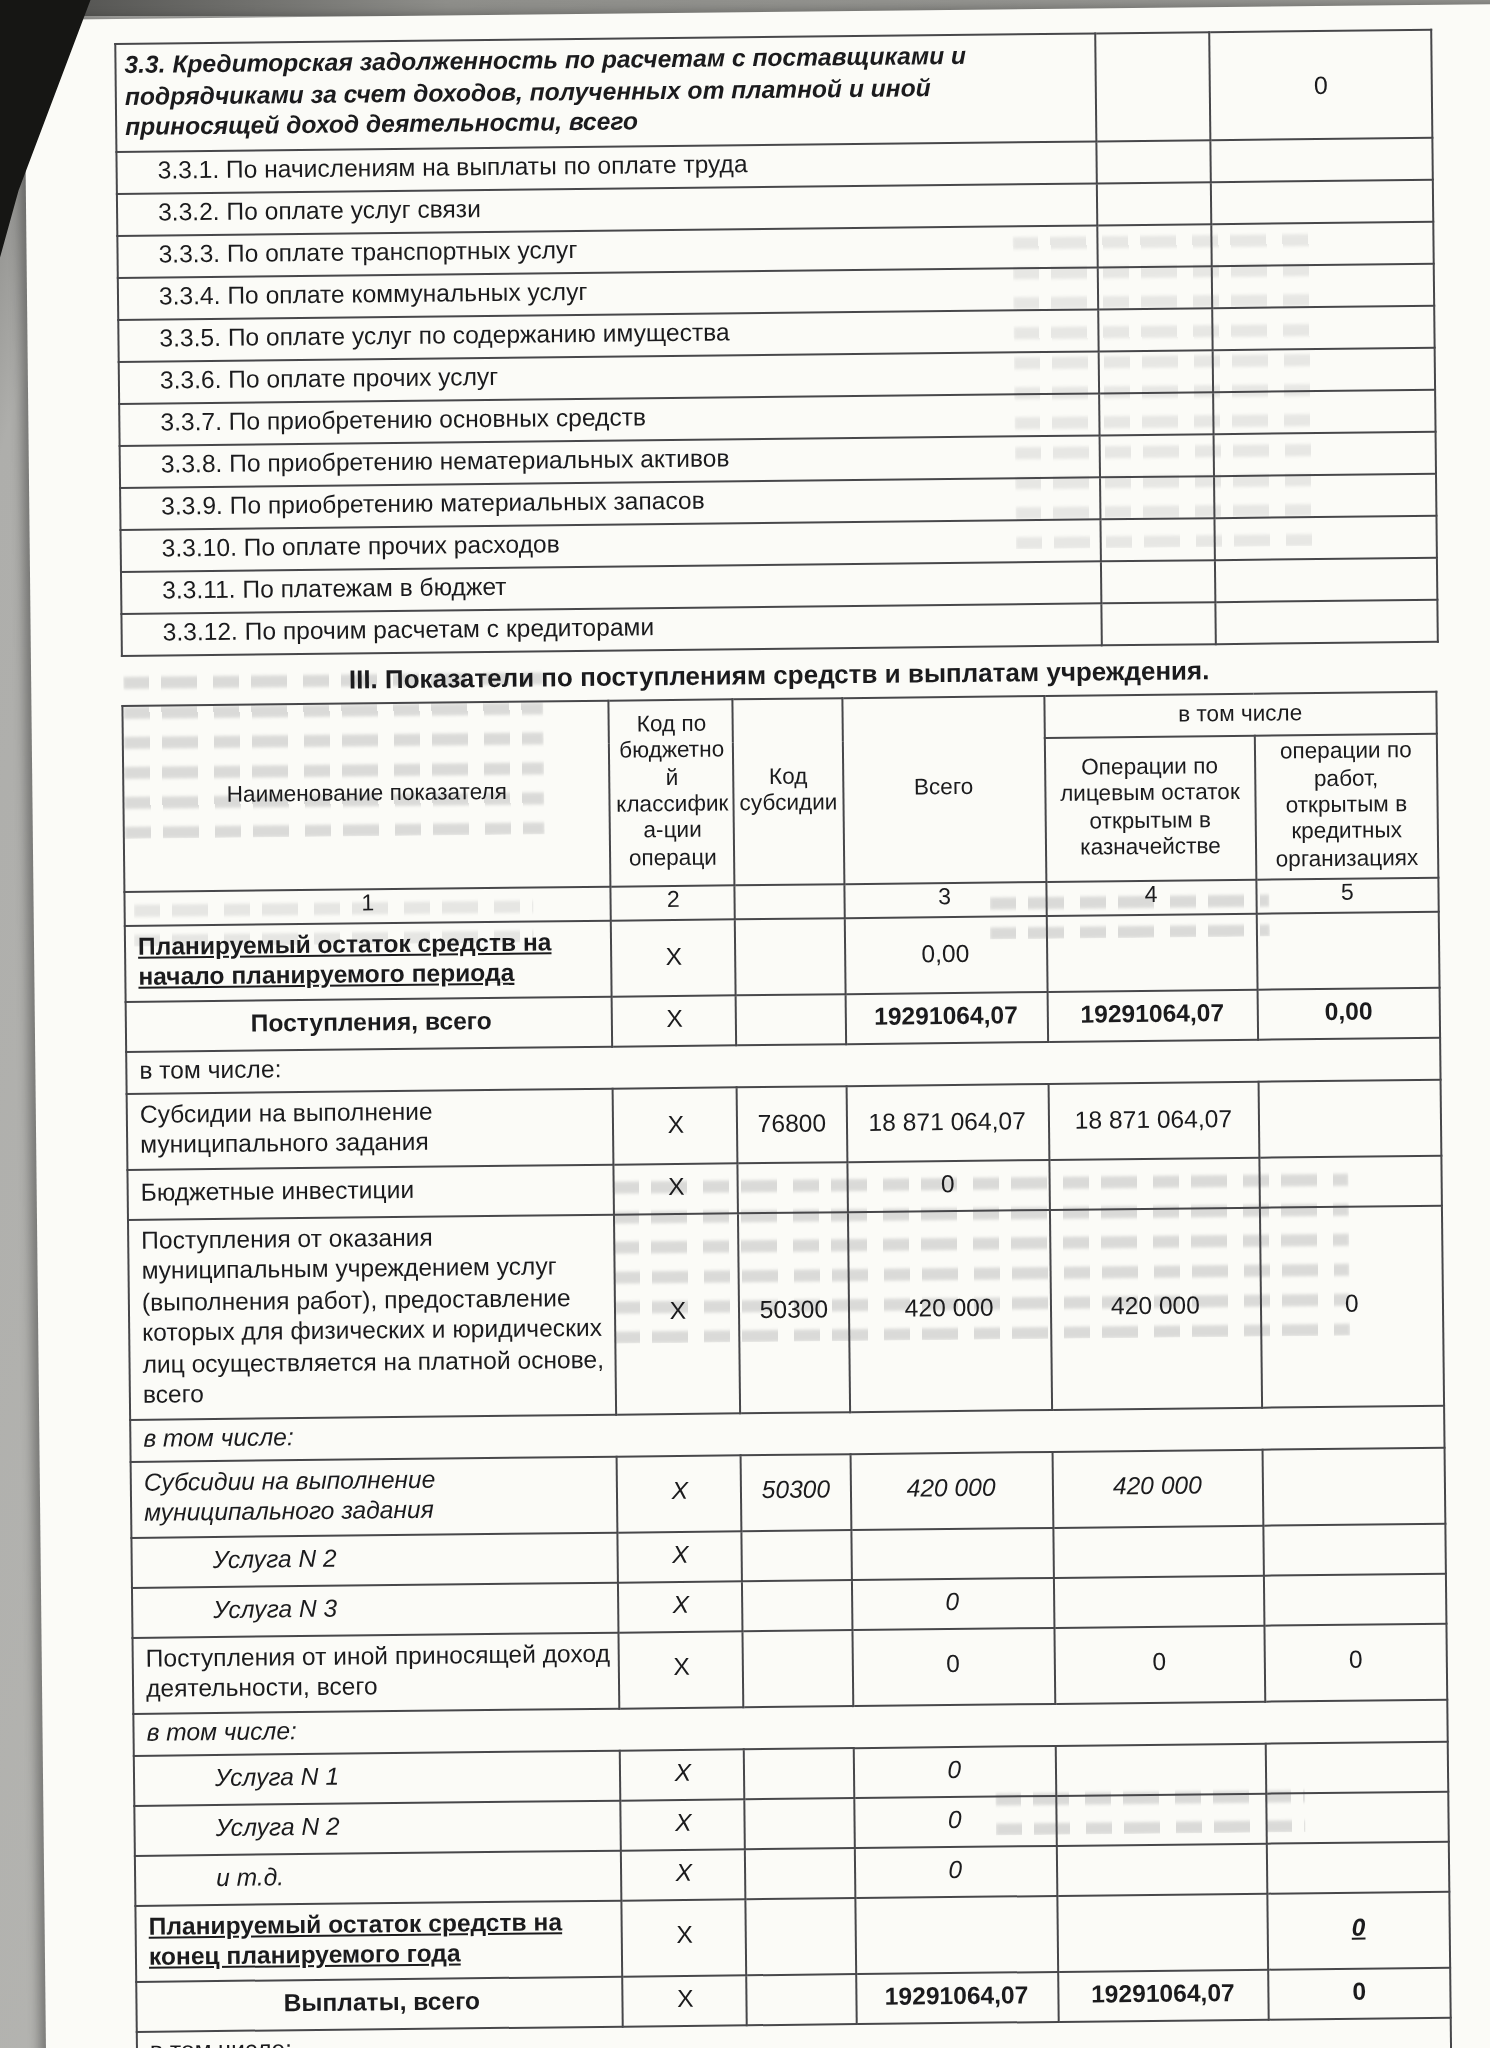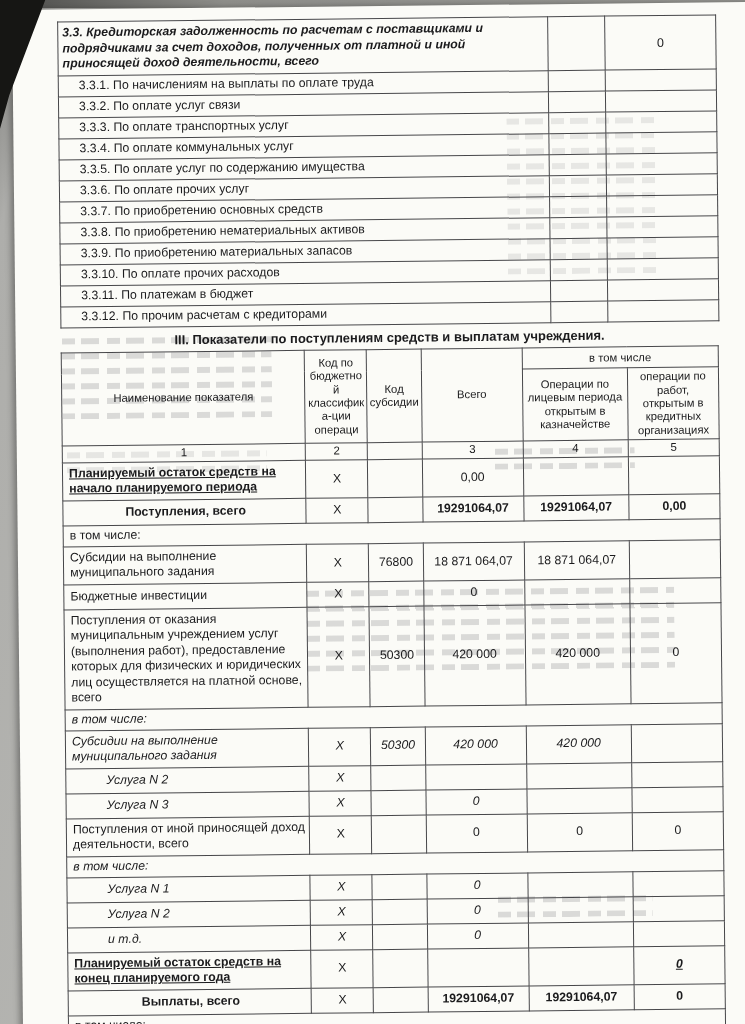--- a/index.html
+++ b/index.html
@@ -163,21 +163,21 @@
       </colgroup>
       <thead>
         <tr>
           <th rowspan="2">Наименование показателя</th>
           <th rowspan="2">Код по бюджетной классифика-ции операци</th>
           <th rowspan="2">Код субсидии</th>
           <th rowspan="2">Всего</th>
           <th colspan="2" style="height:16px">в том числе</th>
         </tr>
         <tr>
-          <th style="height:60px">Операции по лицевым периода открытым в казначействе</th>
+          <th style="height:60px">Операции по лицевым остаток открытым в казначействе</th>
           <th>операции по работ, открытым в кредитных организациях</th>
         </tr>
         <tr class="numrow">
           <th>1</th>
           <th>2</th>
           <th></th>
           <th>3</th>
           <th>4</th>
           <th>5</th>
         </tr>

